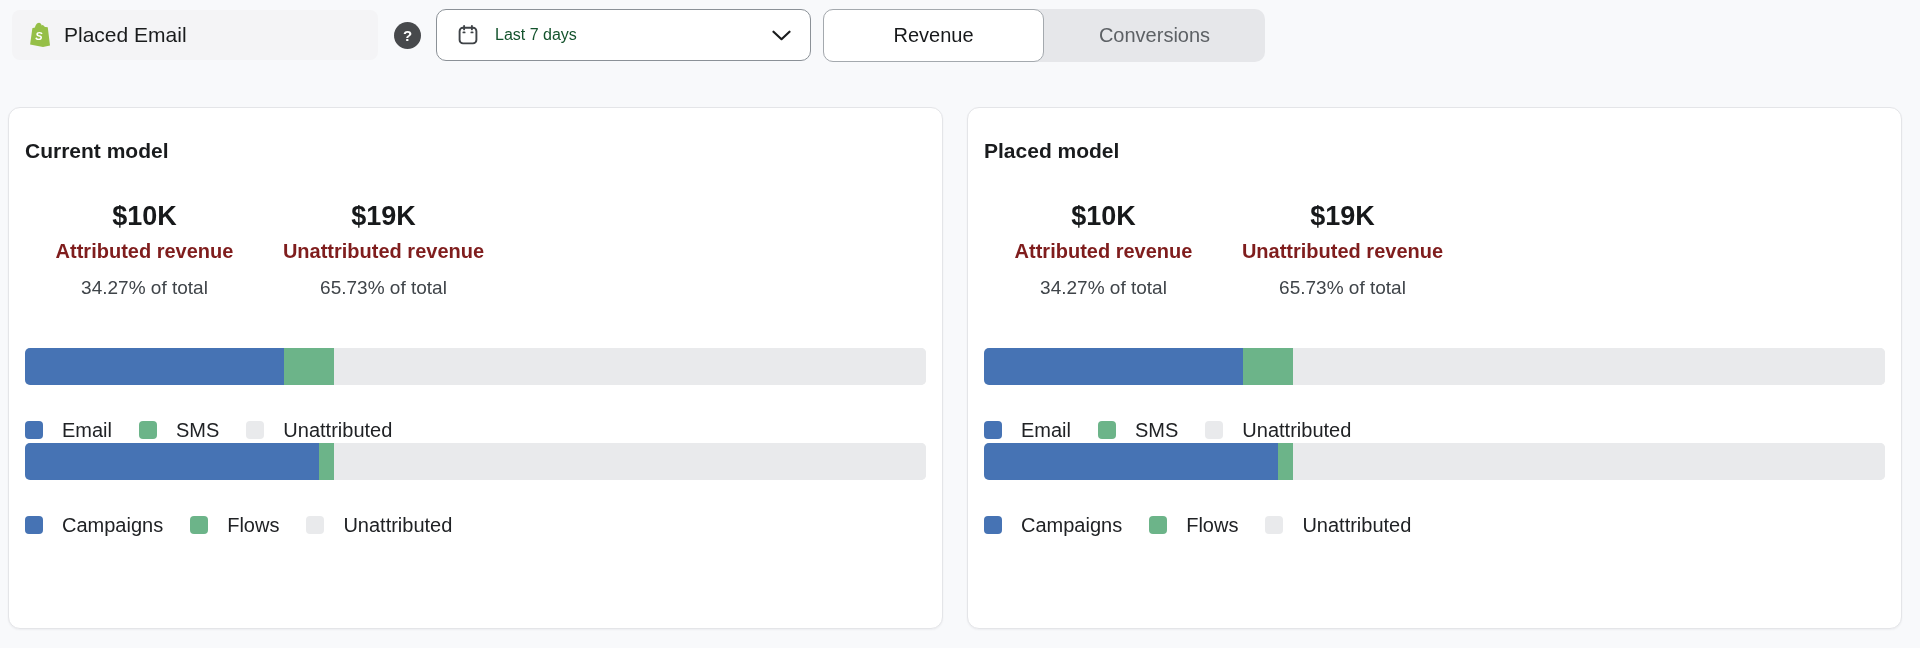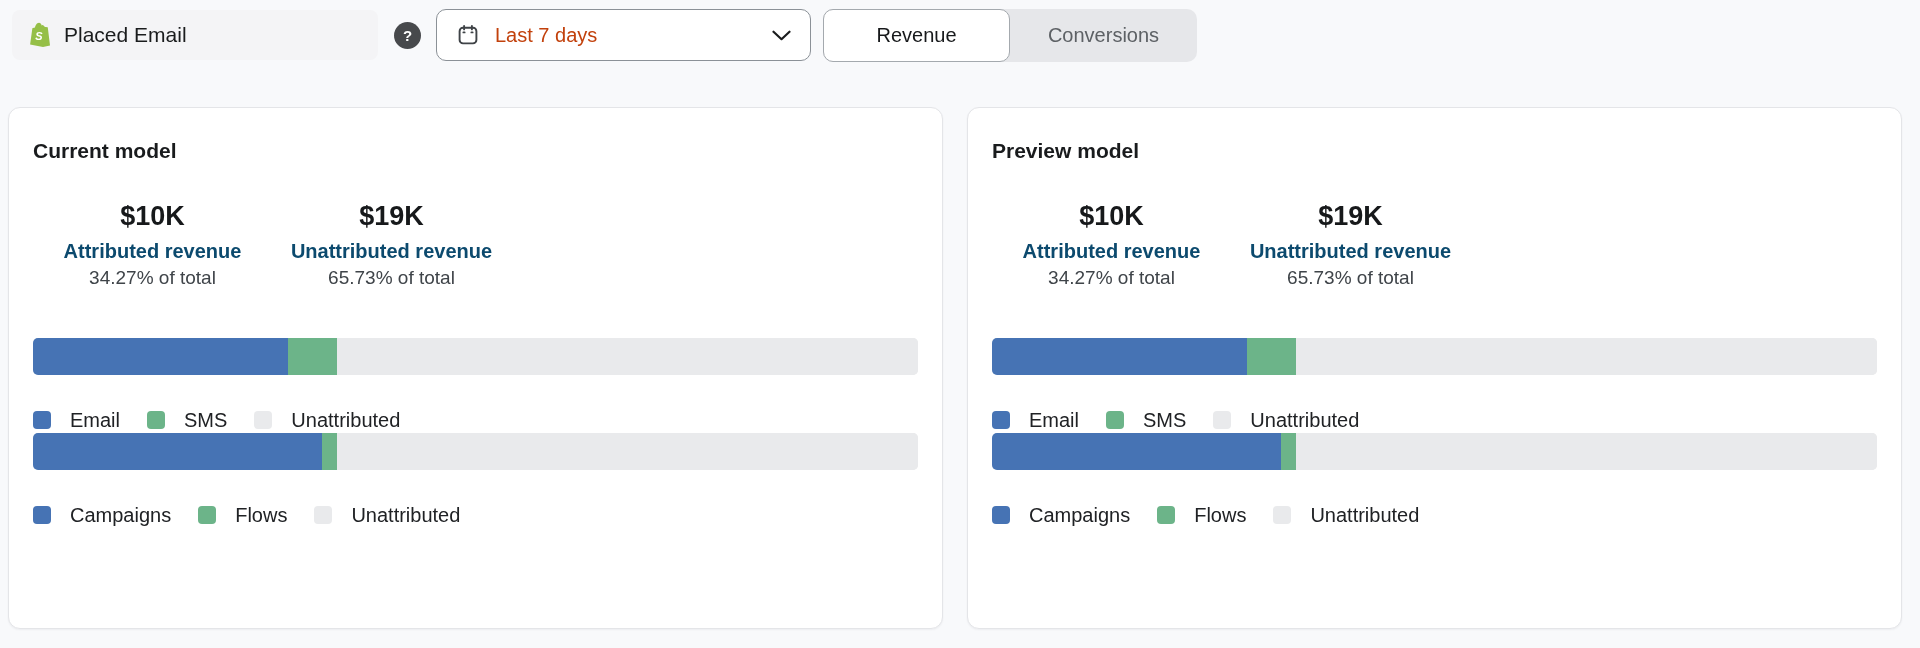--- a/index.html
+++ b/index.html
@@ -19,46 +19,46 @@
   .help-badge{
     width:27px;height:27px;border-radius:50%;background:#47494c;color:#fff;
     display:flex;align-items:center;justify-content:center;
     font-size:15px;font-weight:700;margin-left:16px;cursor:pointer;flex:none;
   }
   .date-select{
     margin-left:15px;width:375px;height:52px;box-sizing:border-box;
     border:1.5px solid #8b9197;border-radius:10px;background:#fff;
     display:flex;align-items:center;padding:0 19px;gap:15px;cursor:pointer;
   }
-  .date-select .label{font-size:20px;color:#c2410c;}
+  .date-select .label{font-size:16px;color:#14532d;}
   .date-select .chev{margin-left:auto;display:flex;}
   .view-toggle{
     margin-left:12px;height:53px;background:#e6e7ea;border-radius:10px;display:flex;align-items:stretch;
   }
   .toggle-option{
-    width:187px;display:flex;align-items:center;justify-content:center;
+    width:221px;display:flex;align-items:center;justify-content:center;
     font-size:20px;color:#5d6165;cursor:pointer;box-sizing:border-box;border-radius:10px;
   }
   .toggle-option.selected{
     background:#fff;border:1.5px solid #a4a9ae;color:#17191b;
   }
   
   .cards{position:absolute;top:107px;left:8px;right:18px;display:flex;gap:24px;}
   .card{
     flex:1;height:522px;box-sizing:border-box;background:#fff;
     border:1px solid #e4e5e8;border-radius:12px;
     box-shadow:0 1px 2px rgba(22,29,37,.05);
-    padding:26px 24px;
+    padding:26px 16px;
   }
   .card-title{font-size:21px;font-weight:700;line-height:26px;margin:4px 0 0;color:#191b1d;}
   .stats{display:flex;margin-top:36px;text-align:center;}
   .stat{width:239px;flex:none;}
   .stat-value{font-size:27px;font-weight:700;line-height:32px;color:#17191b;}
-  .stat-label{font-size:20px;font-weight:700;line-height:26px;margin-top:6px;color:#0c4a6e;}
-  .stat-share{font-size:19px;line-height:24px;margin-top:2px;color:#3f4449;}
+  .stat-label{font-size:20px;font-weight:700;line-height:26px;margin-top:6px;color:#7f1d1d;}
+  .stat-share{font-size:19px;line-height:24px;margin-top:12px;color:#3f4449;}
   .chart-block .bar{
     margin-top:0;height:37px;border-radius:5px;overflow:hidden;display:flex;background:#e9eaec;
   }
   .bar .seg{height:100%;flex:none;}
   .chart-block:nth-of-type(1) .bar{margin-top:71px;}
   .chart-block:nth-of-type(2) .bar{margin-top:48px;}
   .legend{margin-top:32px;display:flex;align-items:center;gap:27px;}
   .legend-item{display:flex;align-items:center;gap:19px;}
   .legend-item .swatch{width:18px;height:18px;border-radius:4px;flex:none;}
   .legend-item .legend-label{font-size:20px;line-height:26px;color:#202225;}
@@ -162,21 +162,21 @@
           </div>
           <div class="legend-item">
             <span class="swatch" style="background: rgb(233, 234, 236);"></span>
             <span class="legend-label">Unattributed</span>
           </div>
         </div>
     </div>
   </section>
 
   <section class="card">
-    <h2 class="card-title">Preview model</h2>
+    <h2 class="card-title">Placed model</h2>
     <div class="stats">
       <div class="stat">
         <div class="stat-value">$10K</div>
         <div class="stat-label">Attributed revenue</div>
         <div class="stat-share">34.27% of total</div>
       </div>
       <div class="stat">
         <div class="stat-value">$19K</div>
         <div class="stat-label">Unattributed revenue</div>
         <div class="stat-share">65.73% of total</div>

